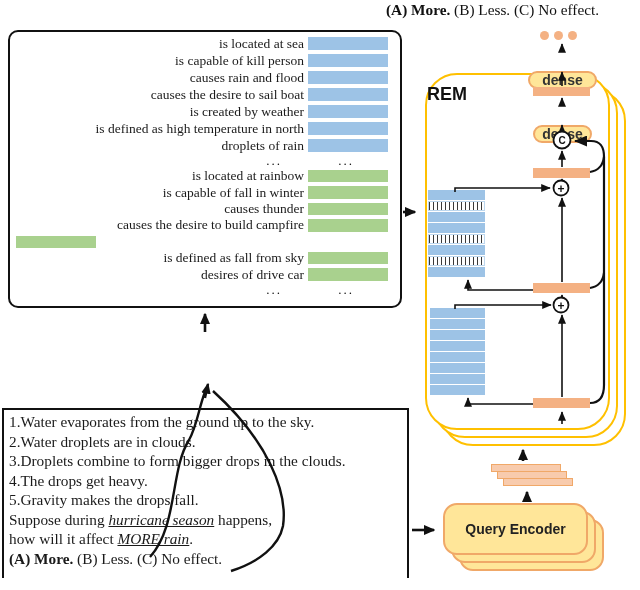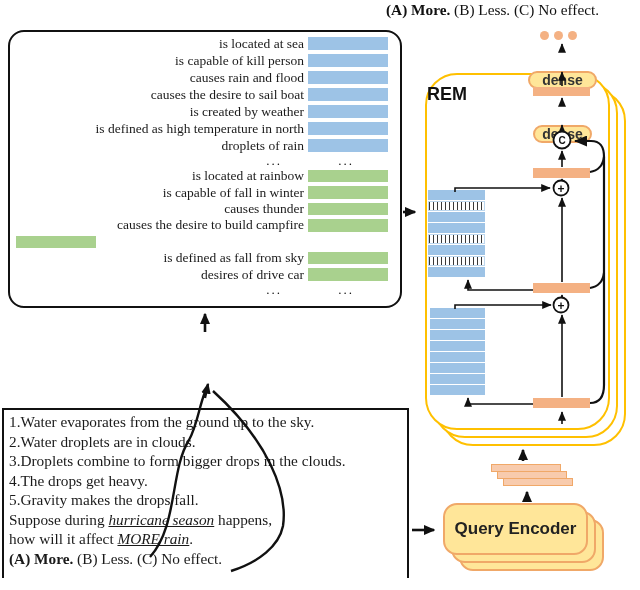--- a/index.html
+++ b/index.html
@@ -11,21 +11,21 @@
         font-family:"Liberation Sans",sans-serif;color:var(--ink);}
   .abs{position:absolute;}
 
   
   #top-answer{left:386px;top:1px;width:254px;font:15.3px "Liberation Serif",serif;white-space:nowrap;}
   .seg-b{font-weight:bold;}
   .seg-u{text-decoration:underline;font-style:italic;}
 
   
   #evidence-box{left:8px;top:30px;width:394px;height:278px;border:2.5px solid var(--ink);
-                border-radius:16px;box-sizing:border-box;padding:3px 12px 0 6px;background:#fff;}
+                border-radius:10px;box-sizing:border-box;padding:3px 12px 0 6px;background:#fff;}
   .ev-row{display:flex;align-items:center;height:17px;}
   .green-rows .ev-row{height:16.4px;}
   .ev-text{flex:1;text-align:right;font:13.5px "Liberation Serif",serif;padding-right:4px;white-space:nowrap;color:#1a1a1a;}
   .ev-bar{width:80px;height:13px;background:var(--blue);}
   .green-rows .ev-bar{background:var(--green);height:12.5px;}
   .ev-dots{display:flex;height:14px;align-items:center;font:13px "Liberation Serif",serif;letter-spacing:2px;}
   .ev-dots-text{flex:1;text-align:right;padding-right:22px;}
   .ev-dots-bar{width:84px;text-align:center;}
 
   
@@ -68,21 +68,21 @@
   .sbar:last-child{margin-bottom:0;}
   .sbar.hatched{background:repeating-linear-gradient(90deg,#3a3a3a 0 1.5px,#ffffff 1.5px 4px);
      border:1px solid #BDD7EE;box-sizing:border-box;}
 
   
   .qe-card{width:145px;height:52px;background:var(--yellow);border:2.5px solid var(--pborder);
      border-radius:14px;box-sizing:border-box;}
   #qe-card3{left:459px;top:519px;z-index:1;}
   #qe-card2{left:451px;top:511px;z-index:2;}
   #qe-card1{left:443px;top:503px;z-index:3;text-align:center;line-height:48px;
-     font-weight:bold;font-size:17px;color:#222;}
+     font-weight:bold;font-size:14px;color:#222;}
 
   
   .qbar{width:70px;height:8px;background:var(--lorange);border:1px solid var(--pborder);
      box-sizing:border-box;z-index:5;}
   #qbar1{left:491px;top:464px;z-index:5;}
   #qbar2{left:497px;top:471px;z-index:6;}
   #qbar3{left:503px;top:478px;z-index:7;}
 
   #overlay{position:absolute;left:0;top:0;z-index:20;pointer-events:none;}
 </style>

